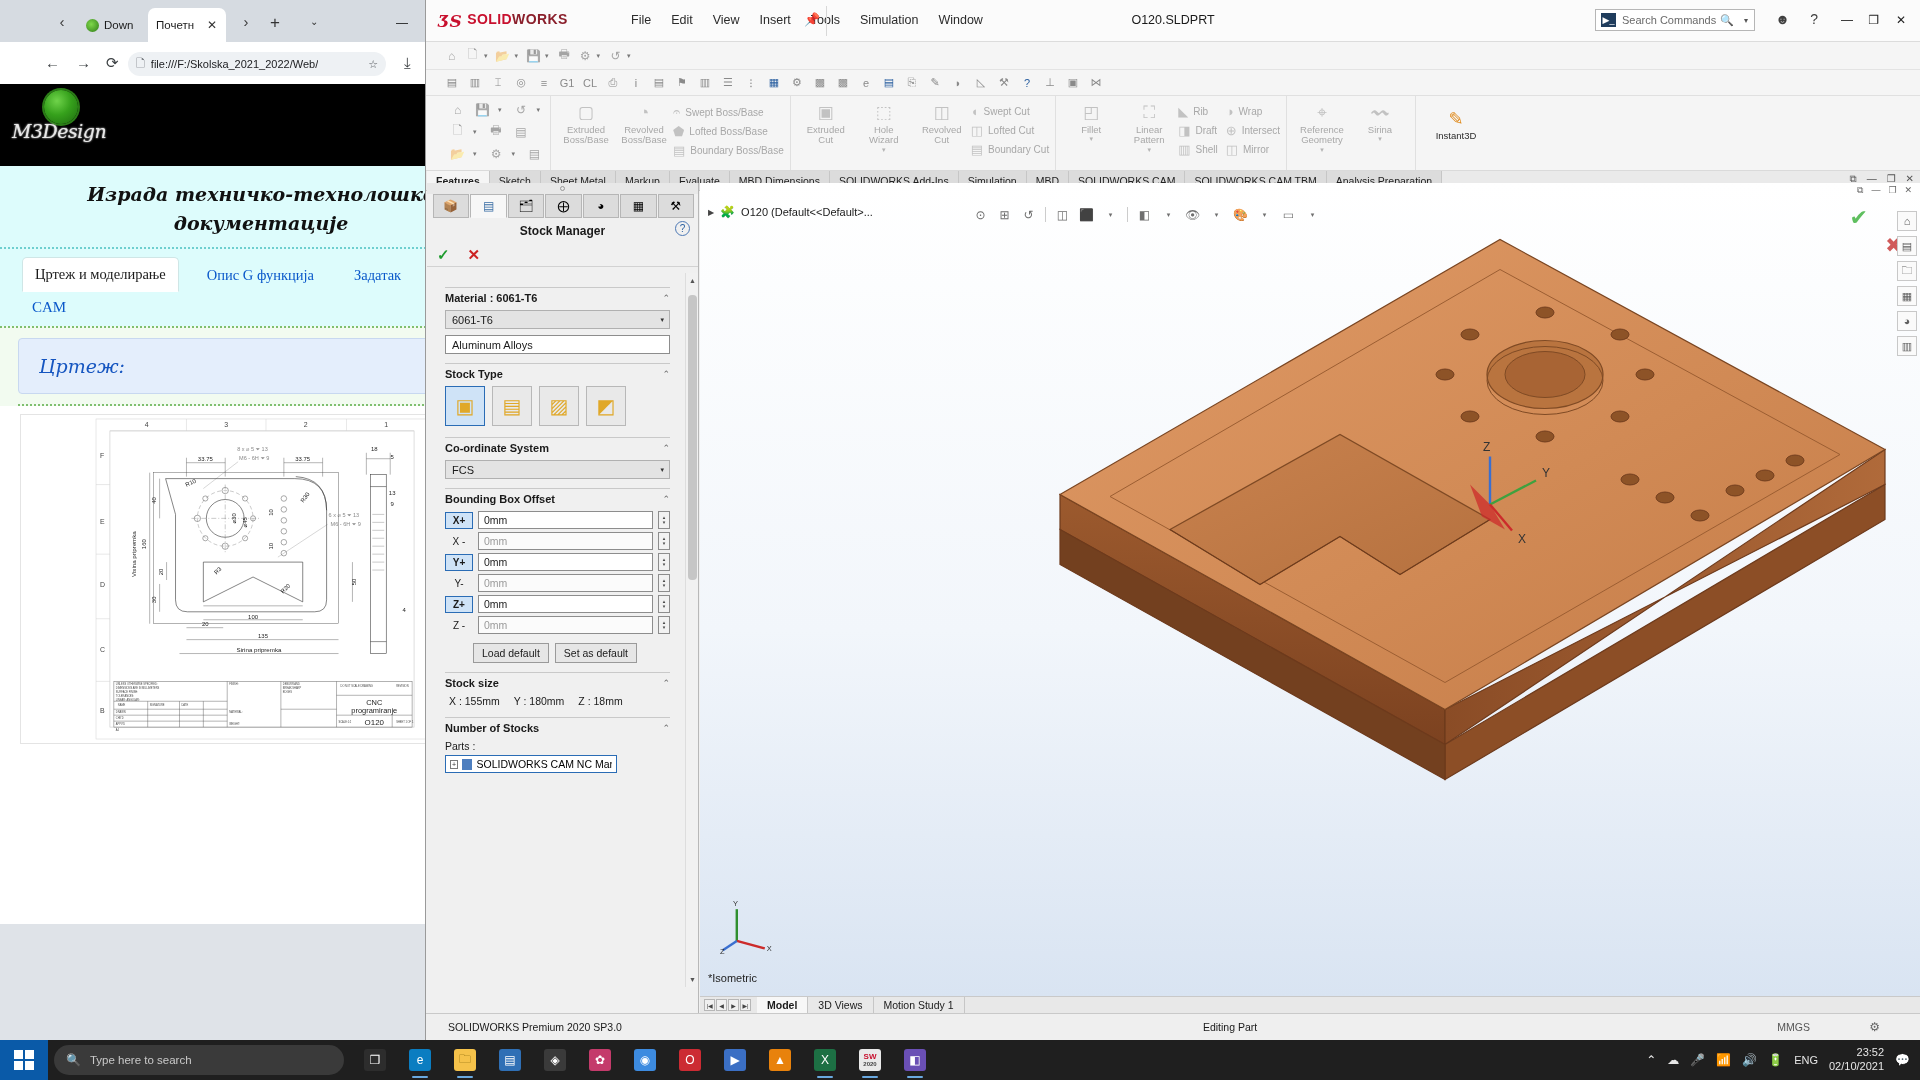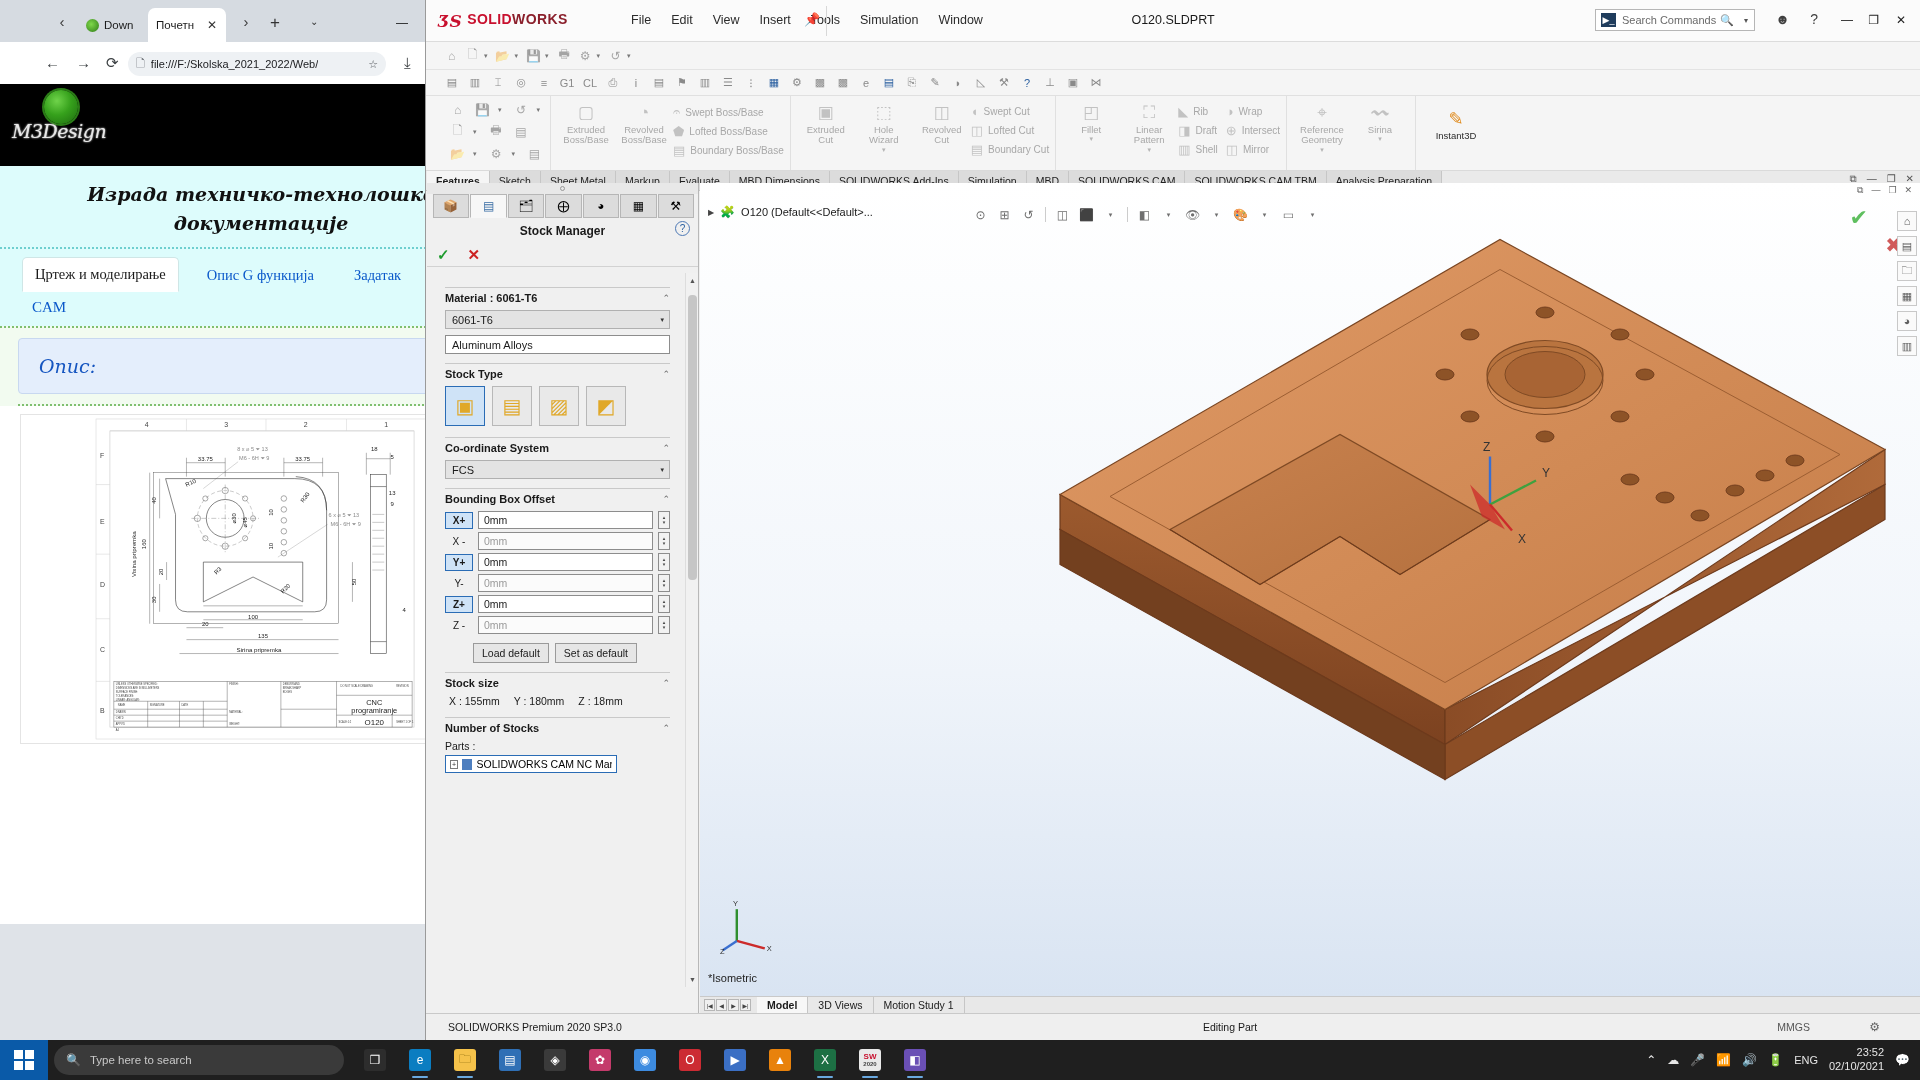--- a/index.html
+++ b/index.html
@@ -340,21 +340,21 @@
         <div class="pg-tab active">Цртеж и моделирање</div>
         <div class="pg-tab">Опис G функција</div>
         <div class="pg-tab">Задатак</div>
       </div>
       <div class="pg-tab2row">
         <span>CAM</span>
       </div>
 
       <div class="accordion-wrap">
         <div class="accordion">
-          <span class="atitle">Опис:</span>
+          <span class="atitle">Цртеж:</span>
           <span class="achev">⌃</span>
         </div>
         <div class="acc-divider"></div>
       </div>
 
       <div class="drawing-box" style="margin-top:8px;height:330px">
         <svg width="100%" height="100%" viewBox="0 0 340 330">
           <rect x="0" y="0" width="340" height="330" fill="#fff"></rect>
 
           <rect x="4" y="4" width="332" height="322" fill="none" stroke="#d8d8d8" stroke-width="0.6"></rect>

